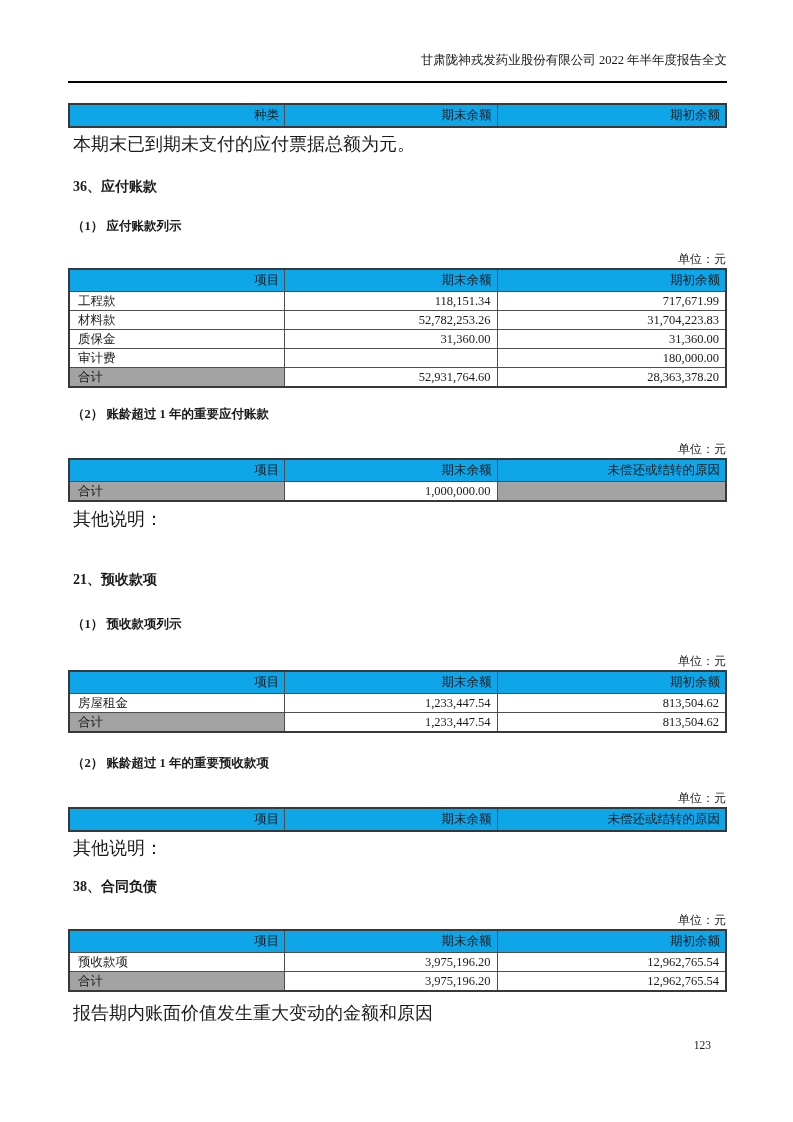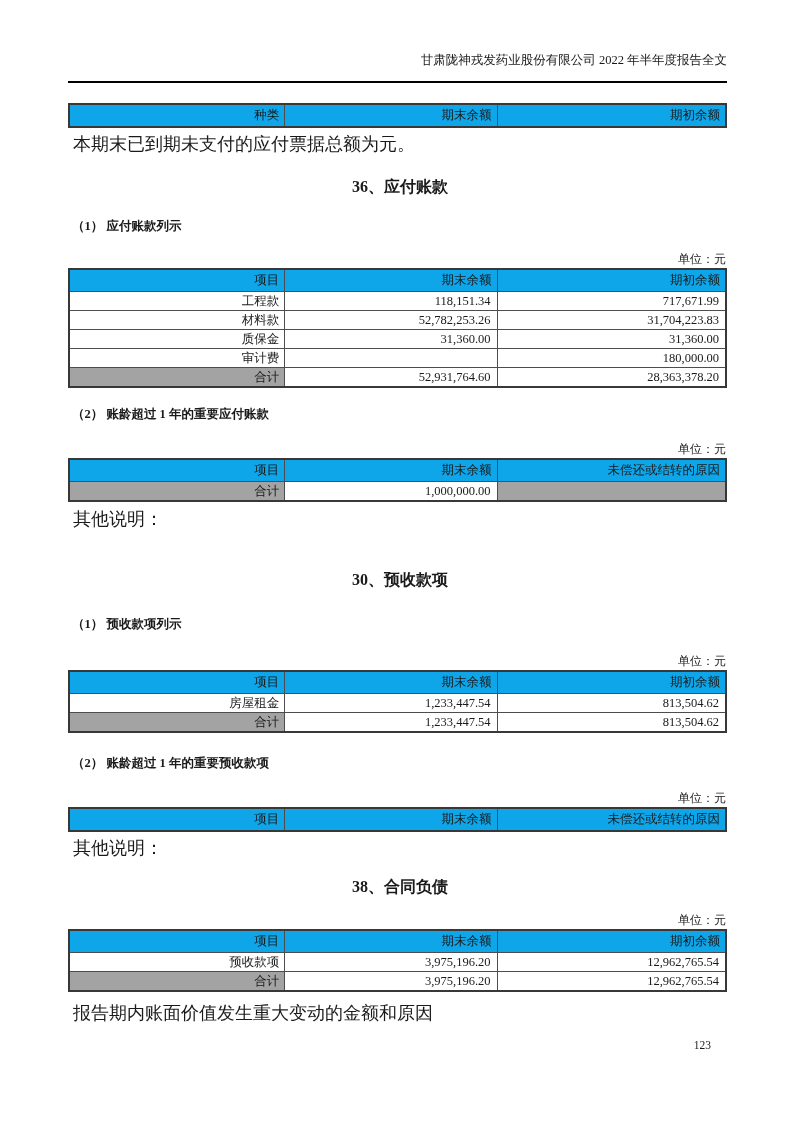--- a/index.html
+++ b/index.html
@@ -22,28 +22,28 @@
     font-size:12.5px; border:2px solid #383838;
   }
   .tbl th, .tbl td {
     border:1.5px solid #4d4d4d; padding:0 5px;
     height:18px; line-height:17px; overflow:hidden; white-space:nowrap;
   }
   .tbl th {
     background:#0ea5e9; font-weight:normal; text-align:right; height:21px;
   }
   .c1 { width:32.8%; } .c2 { width:32.3%; } .c3 { width:34.9%; }
-  td.txt { text-align:right;padding-left:8px; }
+  td.txt { text-align:left;padding-left:8px; }
   td.num { text-align:right; padding-right:6px; }
   td.shaded { background:#a3a3a3; }
   .unit {
     text-align:right; font-size:12px; line-height:15px; margin:0 1px 1px 0;
   }
   .body-text { font-size:18px; line-height:17px; margin:0 0 0 5px; }
-  .h-section { font-size:16px; font-weight:bold; line-height:18px; margin:13px 0 0 5px;text-align:center; }
+  .h-section { font-size:14px; font-weight:bold; line-height:18px; margin:13px 0 0 5px; }
   .h-sub { font-size:12.5px; font-weight:bold; line-height:16px; margin:0 0 0 4px; }
   .mt8  { margin-top:8px; }  .mt9  { margin-top:9px; }
   .mt13 { margin-top:13px; } .mt17 { margin-top:17px; }
   .mt18 { margin-top:18px; } .mt20 { margin-top:20px; }
   .mt21 { margin-top:21px; } .mt22 { margin-top:22px; }
   .mt25 { margin-top:25px; } .mt27 { margin-top:27px; }
   .mt43 { margin-top:43px; }
   .page-number {
     position:absolute; top:1038px; right:82px;
     font-size:11.5px; line-height:14px;
@@ -125,21 +125,21 @@
     <tr>
       <td class="txt shaded">合计</td>
       <td class="num">1,000,000.00</td>
       <td class="txt shaded"></td>
     </tr>
   </tbody>
     </table>
 
   <p class="body-text mt9">其他说明：</p>
 
-  <h2 class="h-section mt43">30、预收款项</h2>
+  <h2 class="h-section mt43">21、预收款项</h2>
 
   <h3 class="h-sub mt27">（1） 预收款项列示</h3>
 
   <div class="unit mt22">单位：元</div>
 
   <table class="tbl">
     <tbody>
         <tr>
       <th class="c1">项目</th>
       <th class="c2">期末余额</th>

